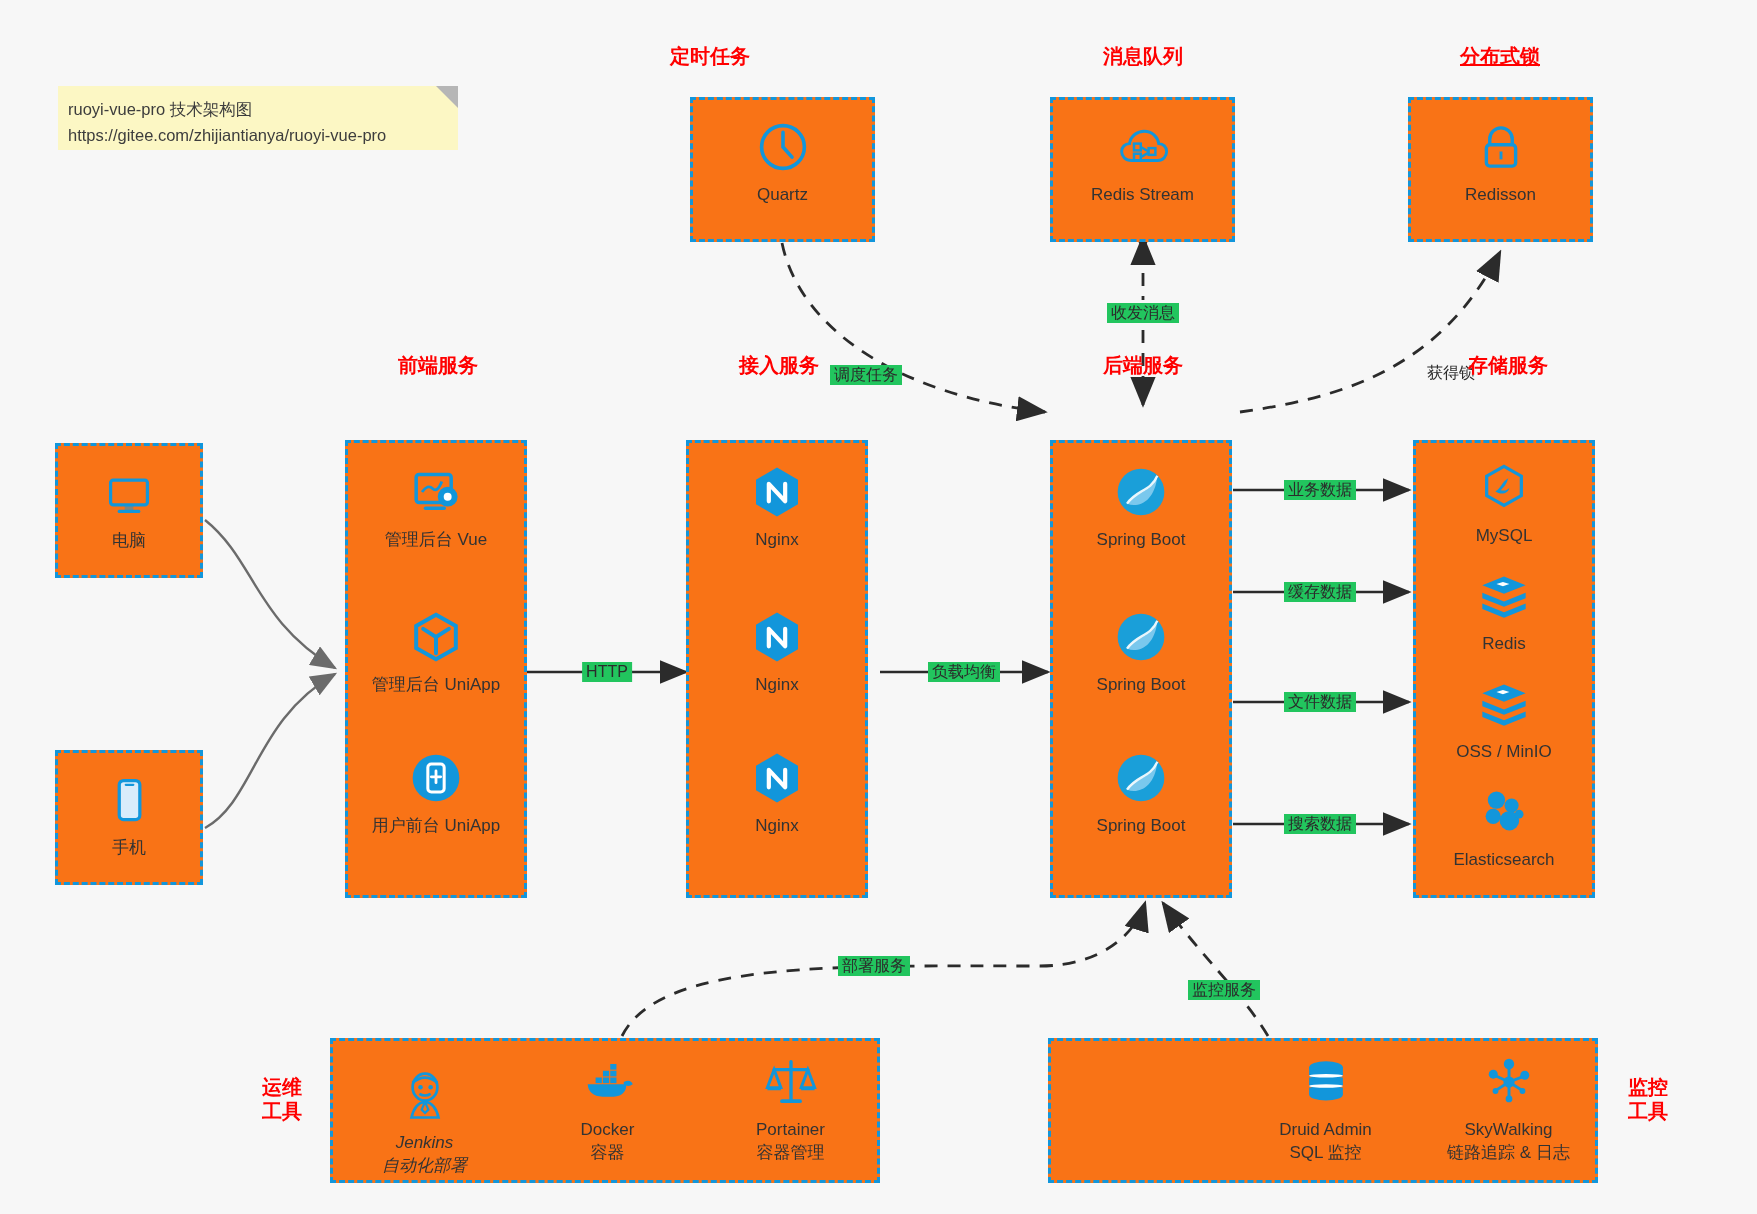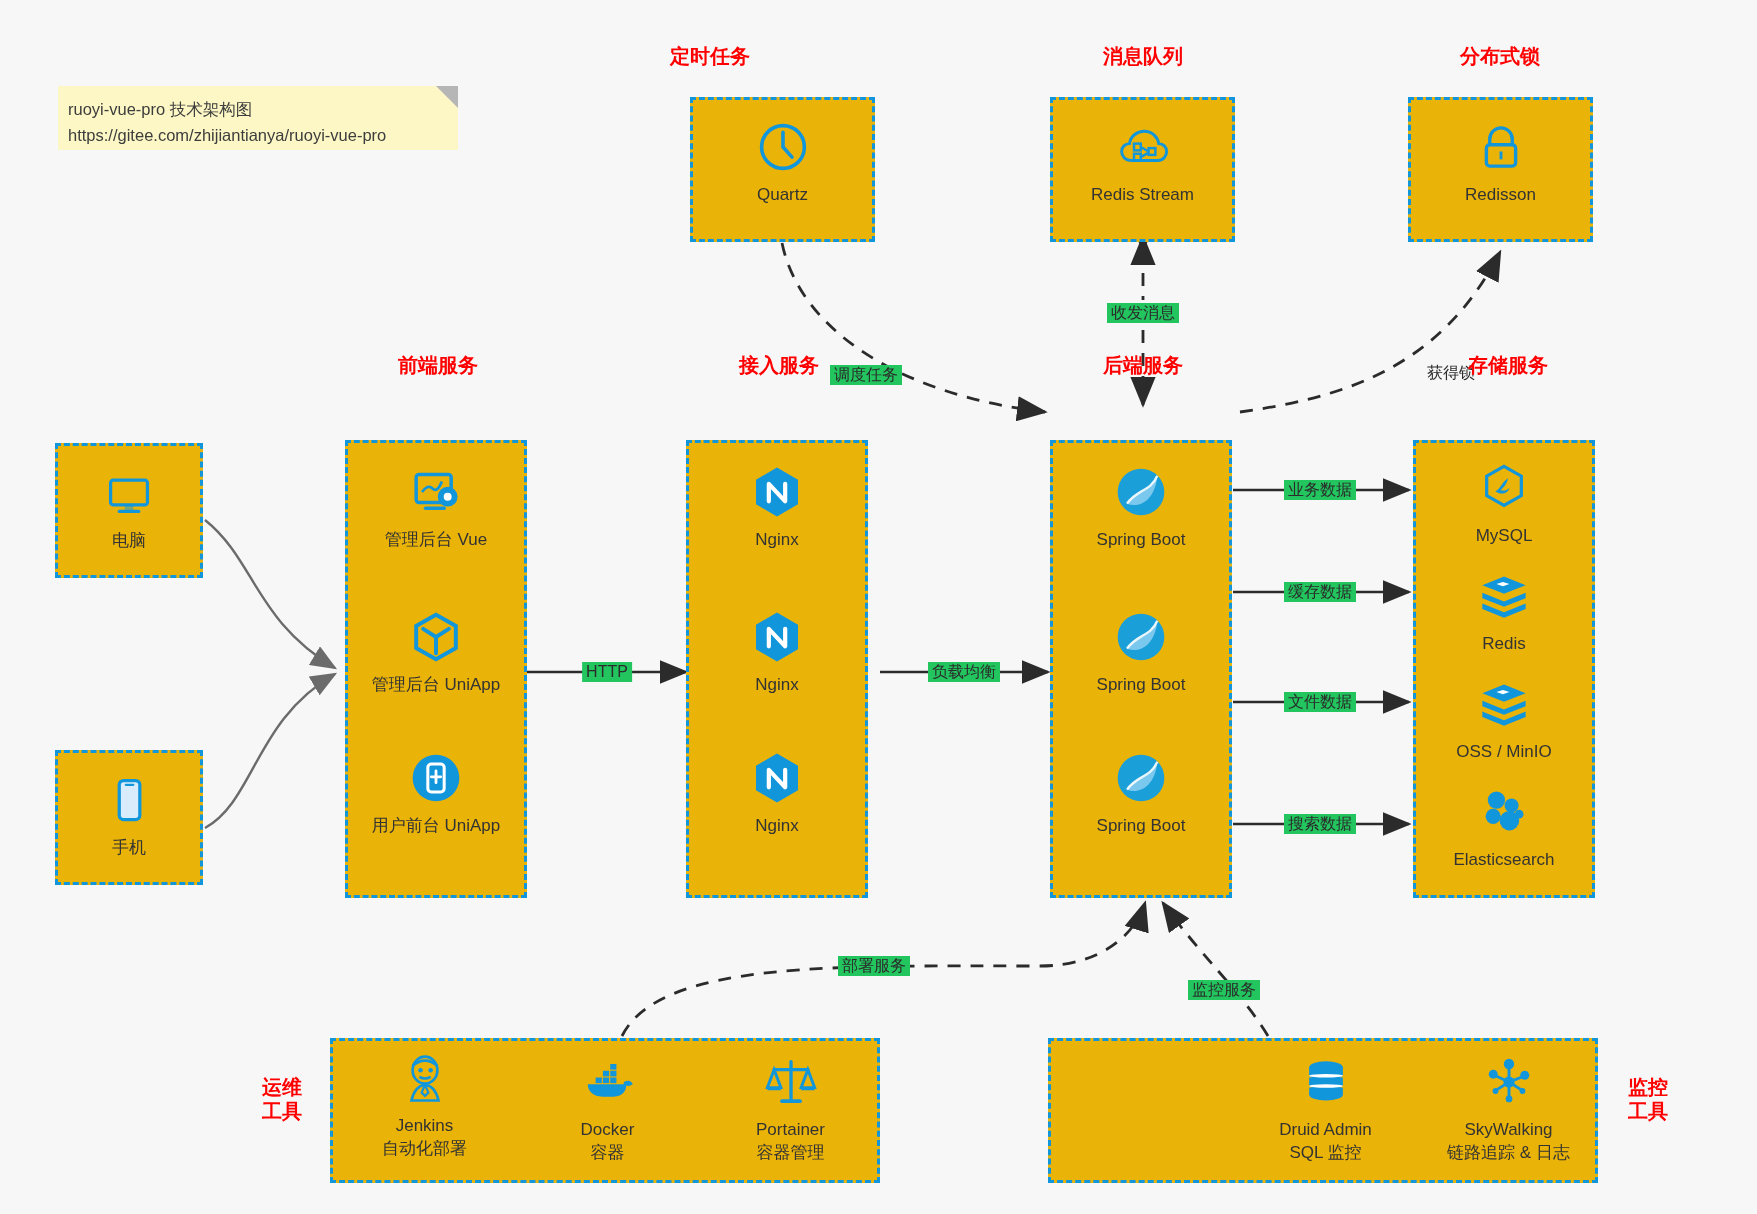--- a/index.html
+++ b/index.html
@@ -18,21 +18,21 @@
     padding:10px 14px 0 10px;font-size:16.5px;line-height:26px;color:#3d3d3d;
   }
   .note .fold{
     position:absolute;right:0;top:0;width:0;height:0;
     border-left:22px solid transparent;border-top:22px solid #b6b6b6;
   }
 
   
   .gbox{
     position:absolute;box-sizing:border-box;
-    border:3px dashed #1296db;background:#eab308;
+    border:3px dashed #1296db;background:#f97316;
   }
   .gtitle{
     position:absolute;color:#ff0000;font-weight:bold;font-size:20px;
     text-align:center;white-space:nowrap;line-height:24px;
   }
 
   
   .node{
     position:absolute;width:100%;left:0;text-align:center;
   }
@@ -135,21 +135,21 @@
           <rect x="16" y="21" width="6" height="6" fill="none" stroke="#1296db" stroke-width="2.2"></rect>
           <rect x="16" y="30" width="6" height="6" fill="none" stroke="#1296db" stroke-width="2.2"></rect>
           <rect x="29" y="25" width="6" height="6" fill="none" stroke="#1296db" stroke-width="2.2"></rect>
           <path d="M22 24 L29 28 M22 33 L29 29" stroke="#1296db" stroke-width="2.2" fill="none"></path>
         </svg>
       </div>
       <div class="lb">Redis Stream</div>
     </div>
   </div>
 
-  <div class="gtitle" style="left:1425px;top:44px;width:150px;">分布式锁</div>
+  <div class="gtitle" style="left:1425px;top:44px;width:150px;text-decoration:underline;">分布式锁</div>
   <div class="gbox" style="left:1408px;top:97px;width:185px;height:145px;">
     <div class="node" style="top:18px;">
       <div class="ic">
         <svg width="54" height="54" viewBox="0 0 48 48">
           <path d="M14 22 V17 a10 10 0 0 1 20 0 v5" fill="none" stroke="#1296db" stroke-width="3"></path>
           <rect x="11" y="22" width="26" height="19" rx="3" fill="none" stroke="#1296db" stroke-width="3"></rect>
           <path d="M24 28 V35" stroke="#1296db" stroke-width="2.6"></path>
         </svg>
       </div>
       <div class="lb">Redisson</div>
@@ -326,21 +326,21 @@
       </div>
       <div class="lb">Elasticsearch</div>
     </div>
   </div>
 
   <div class="gtitle" style="left:252px;top:1075px;width:60px;">
     <div>运维</div>
     <div>工具</div>
   </div>
   <div class="gbox" style="left:330px;top:1038px;width:550px;height:145px;">
-    <div class="node" style="top:8px;left:0;width:183px;">
+    <div class="node" style="top:25px;left:0;width:183px;font-style:italic;">
       <div class="ic">
         <svg width="54" height="54" viewBox="0 0 48 48">
           <ellipse cx="24" cy="17" rx="11" ry="12" fill="none" stroke="#1296db" stroke-width="2.4"></ellipse>
           <path d="M13 13 q11 -9 22 0" fill="none" stroke="#1296db" stroke-width="2.4"></path>
           <circle cx="20" cy="17" r="2" fill="#1296db"></circle>
             <circle cx="29" cy="17" r="2" fill="#1296db"></circle>
           <path d="M19 23 q5 3 10 0" fill="none" stroke="#1296db" stroke-width="2.2"></path>
           <path d="M12 44 q3 -13 12 -14 q9 1 12 14z" fill="none" stroke="#1296db" stroke-width="2.4"></path>
           <path d="M24 30 l-3 7 l3 3 l3 -3z" fill="none" stroke="#1296db" stroke-width="2"></path>
         </svg>

